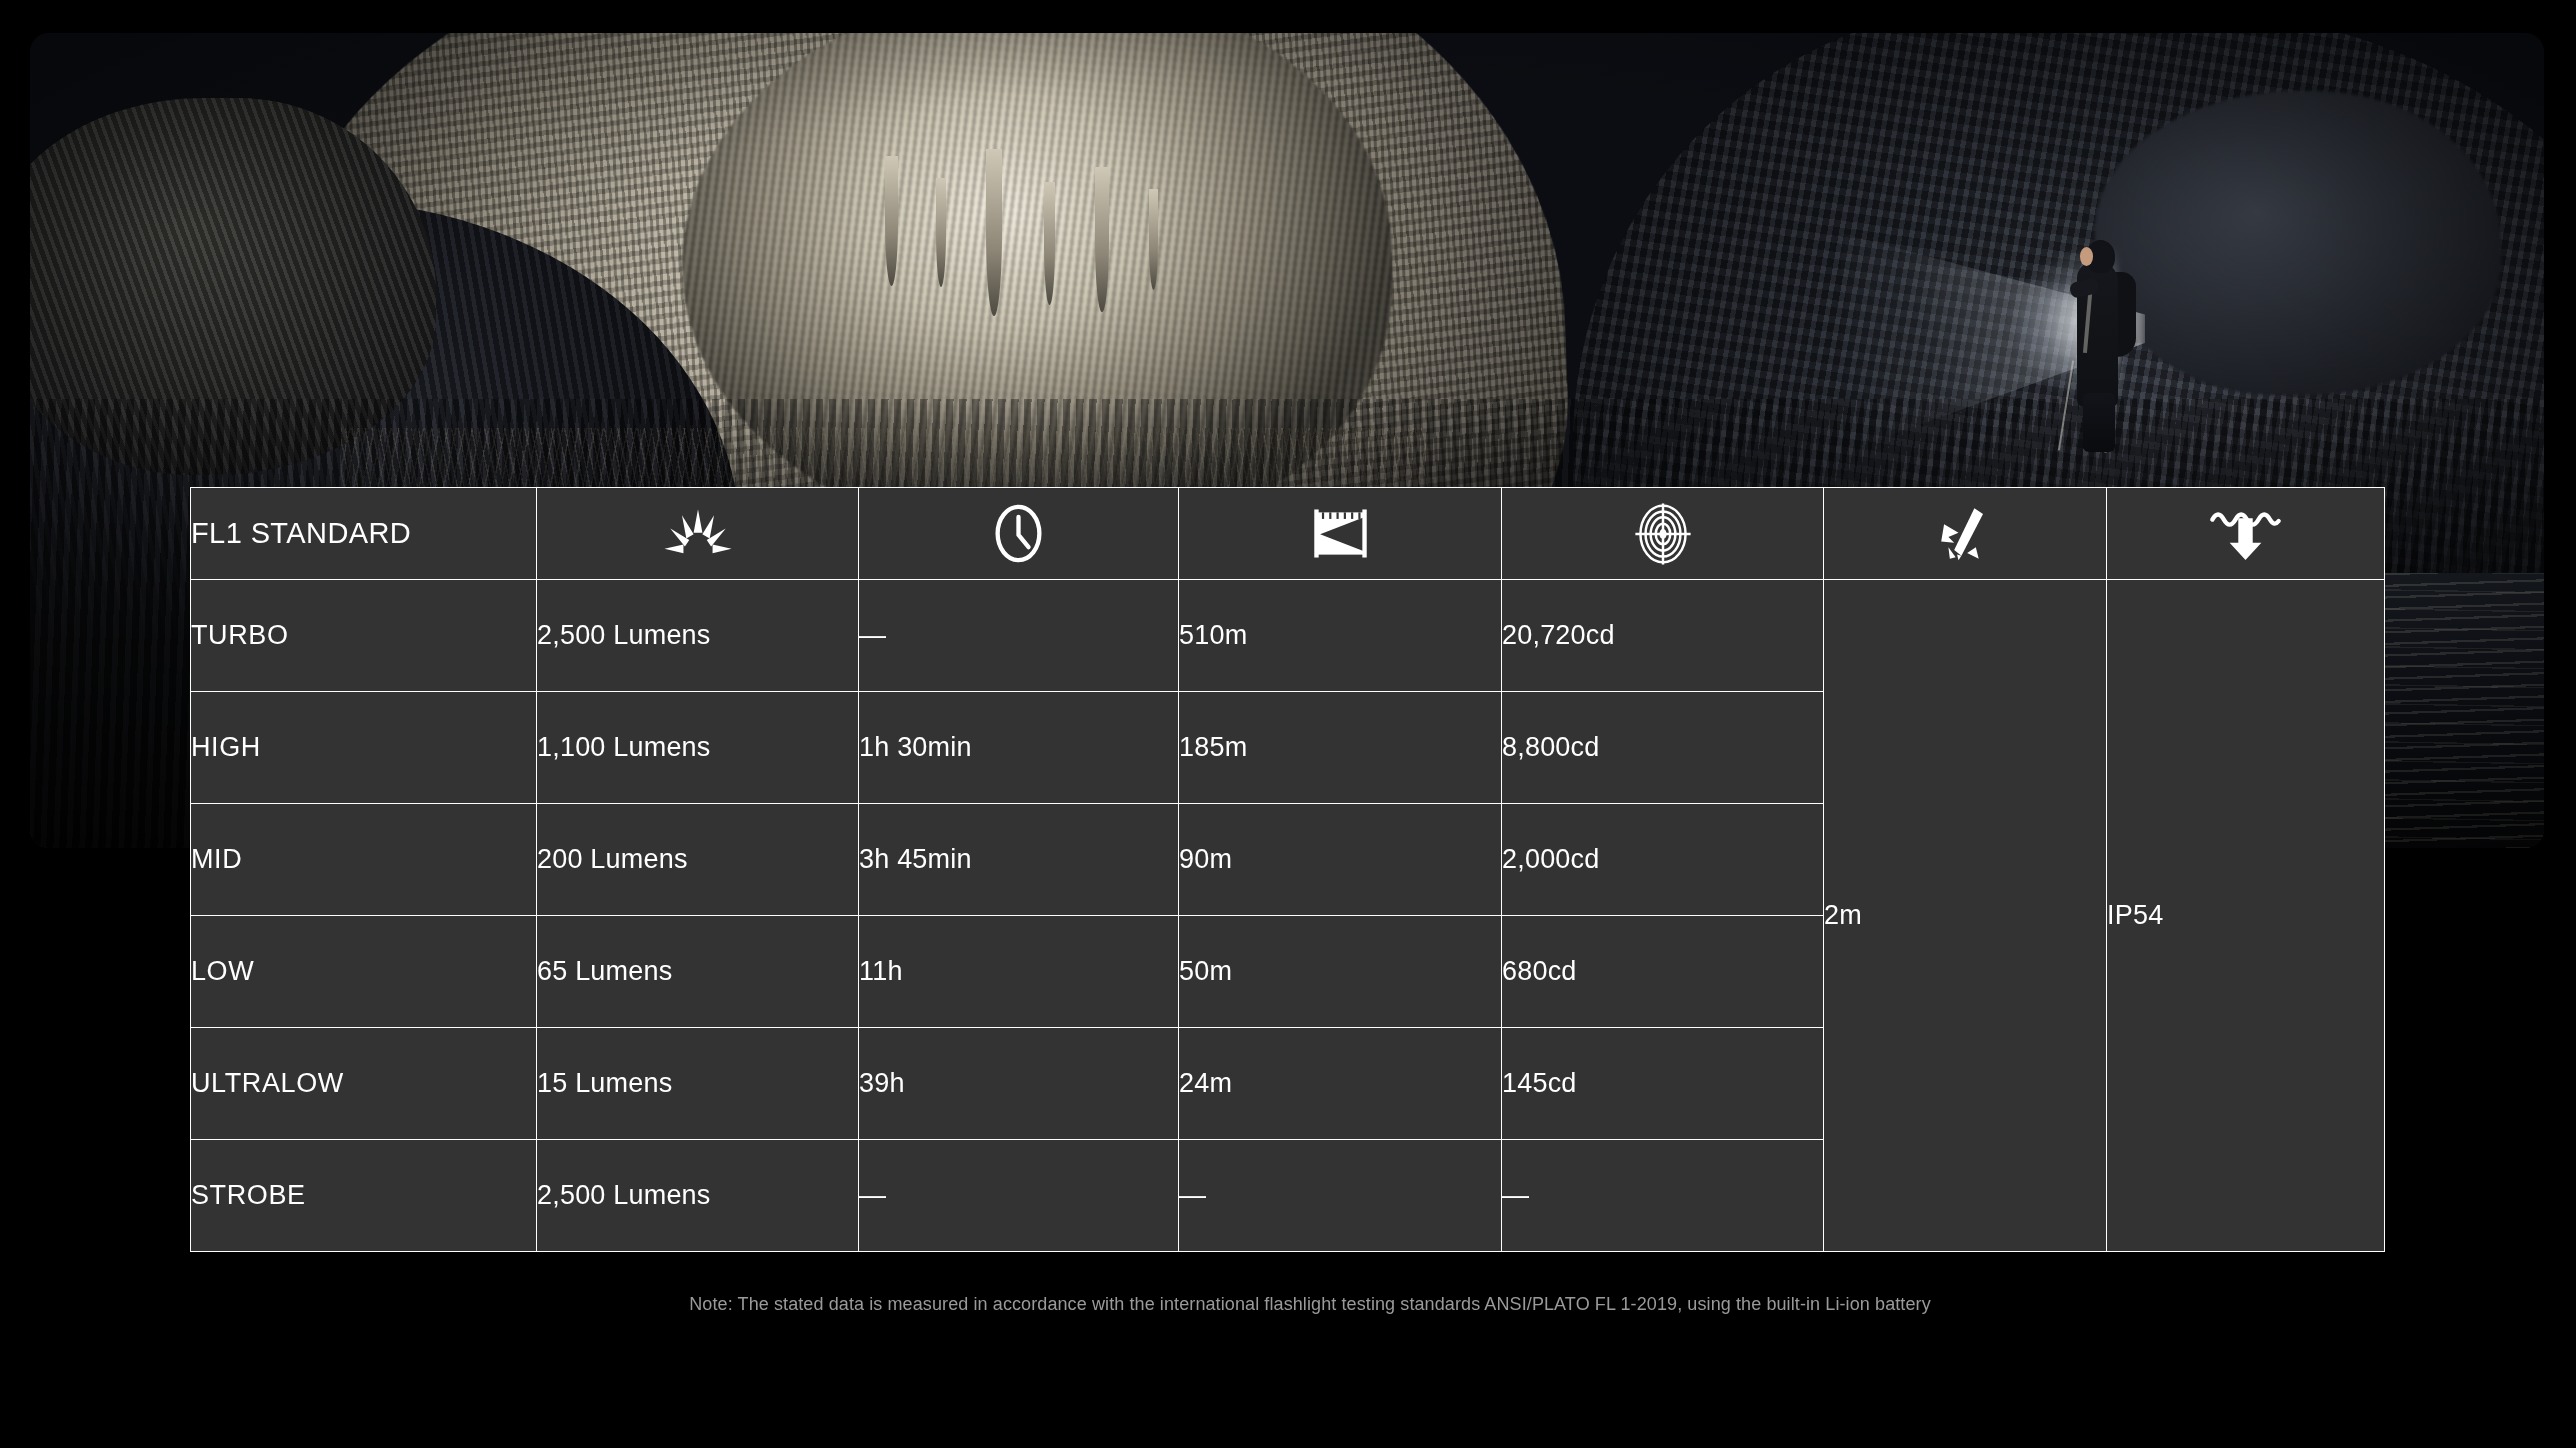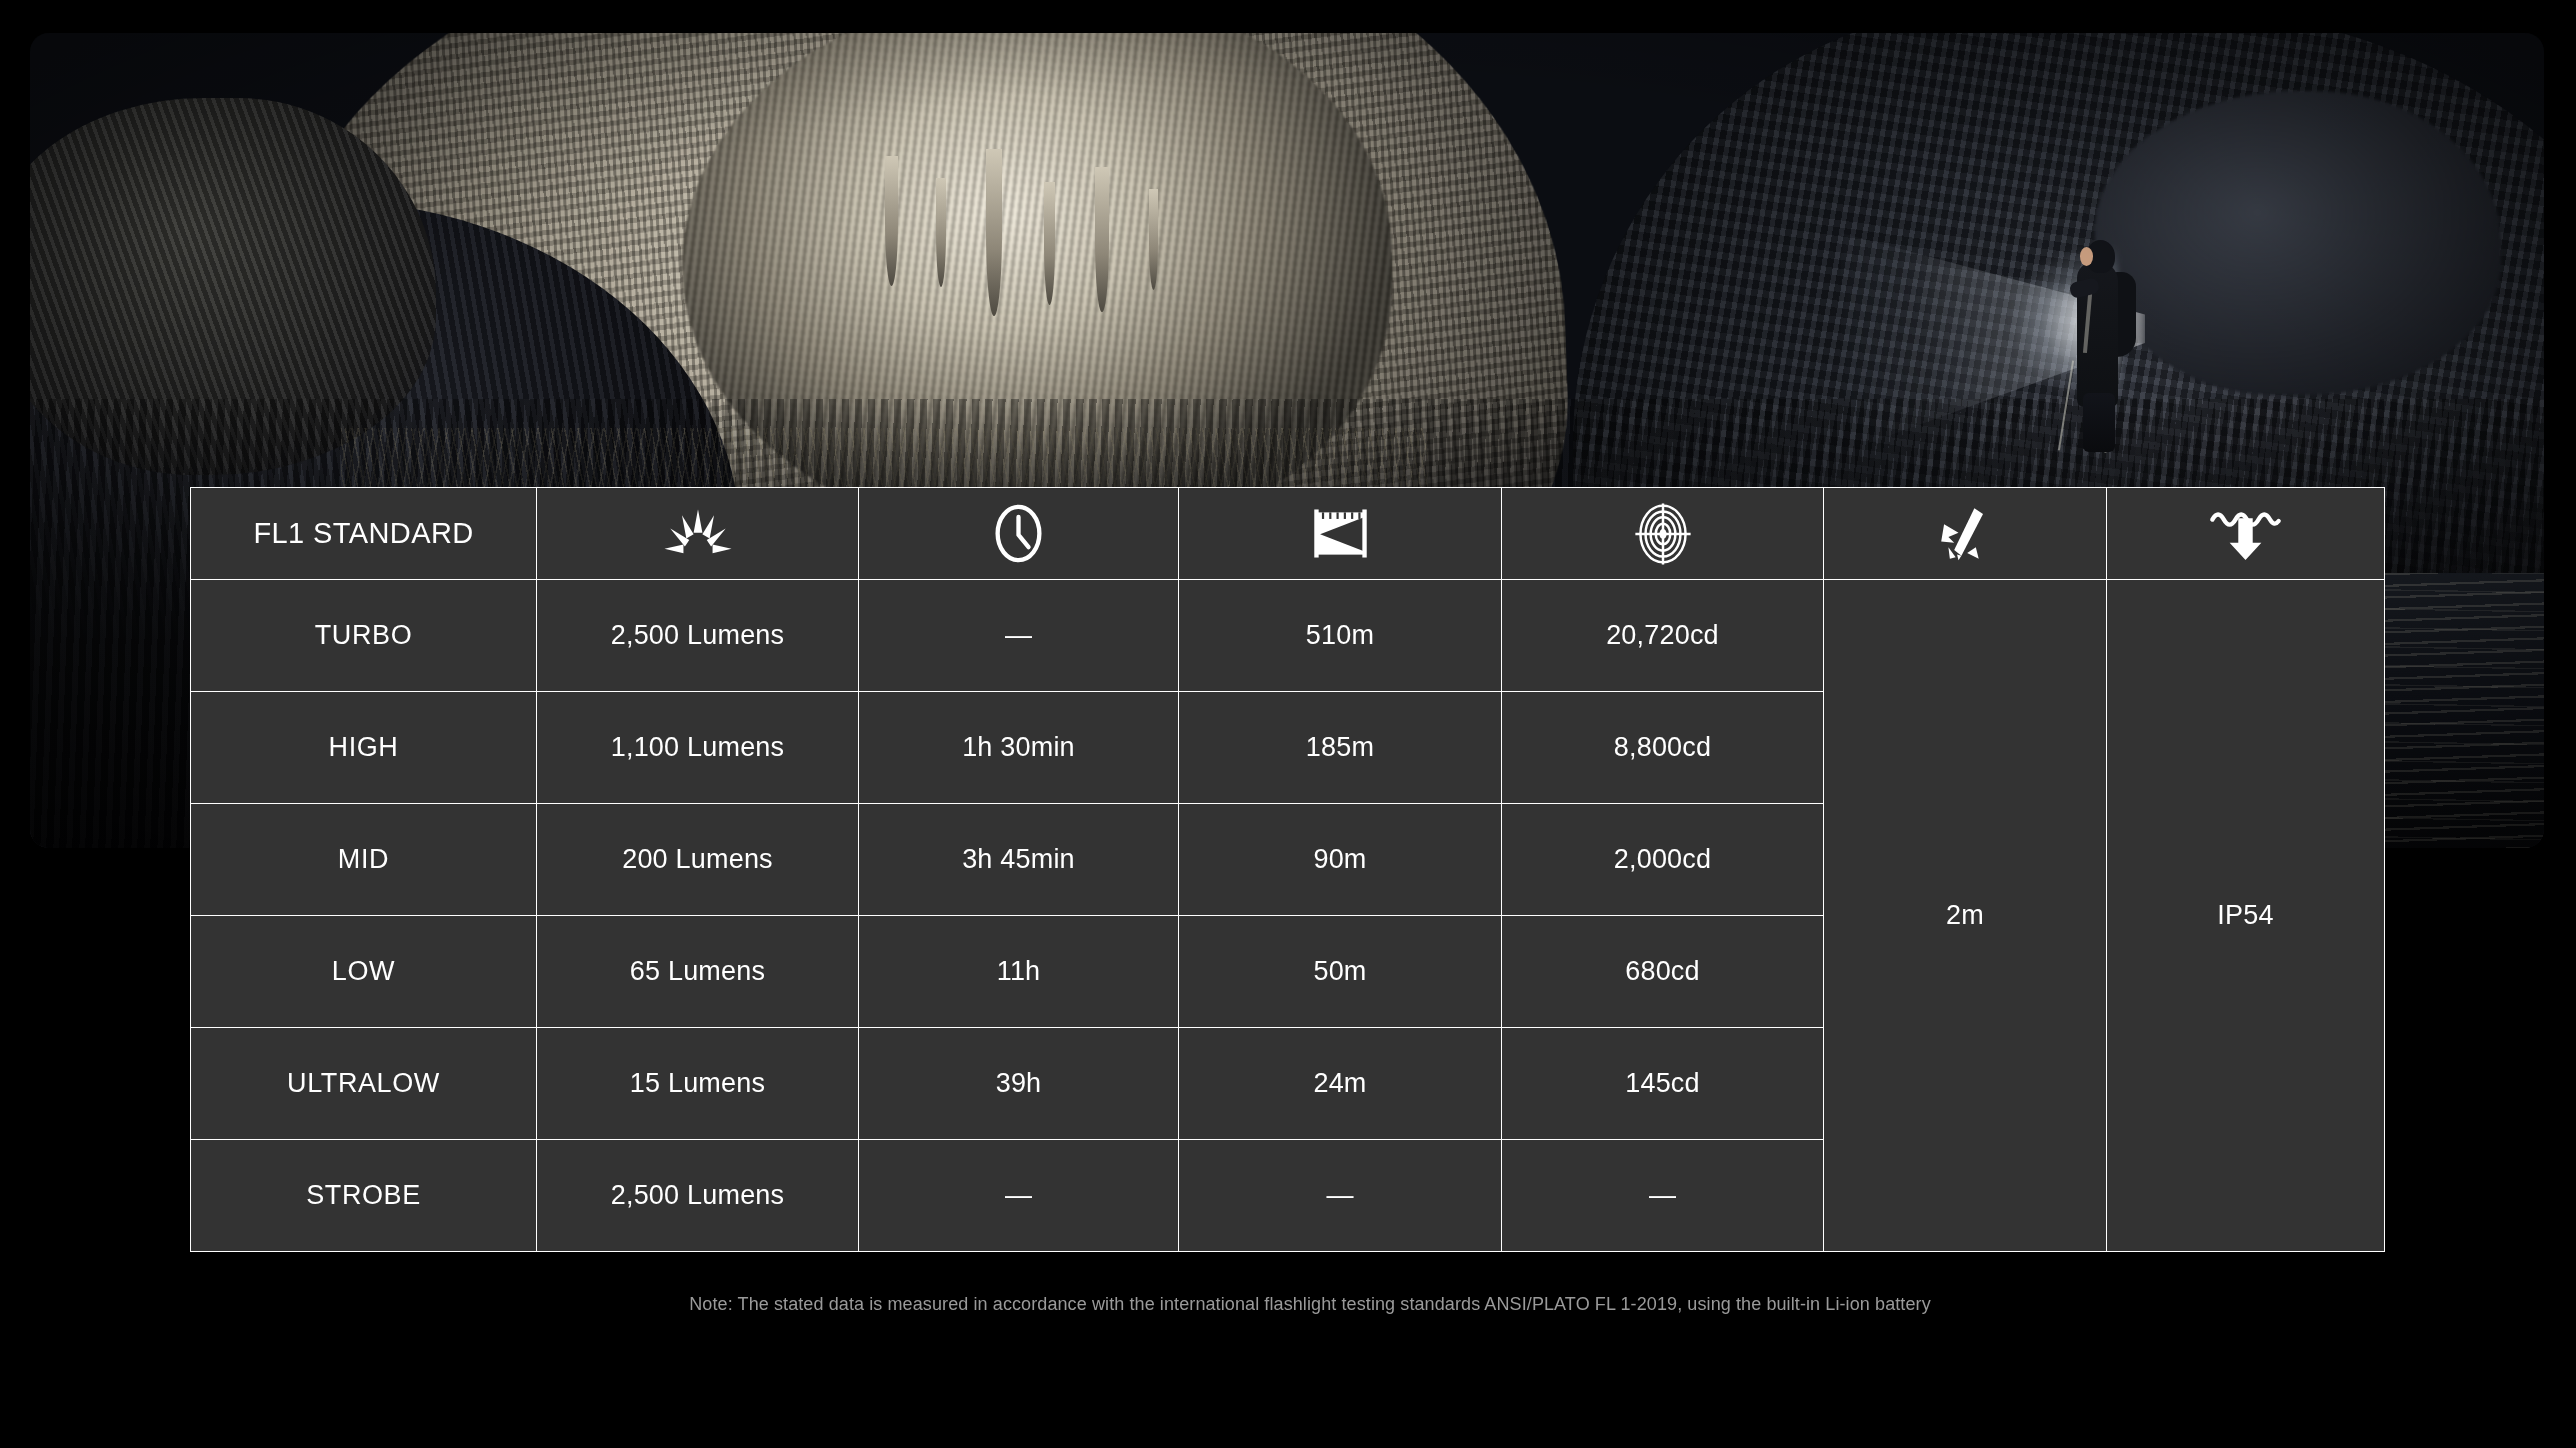--- a/index.html
+++ b/index.html
@@ -177,21 +177,20 @@
     position:absolute; left:190px; top:487px;
     width:2194px;
     border-collapse:collapse;
     table-layout:fixed;
     z-index:8;
   }
   .spec-table td, .spec-table th {
     border:1.4px solid #ffffff;
     background:#333333;
     color:#ffffff;
-    text-align:center;
     vertical-align:middle;
     font-weight:normal;
     padding:0;
   }
   .spec-table .r-head td, .spec-table .r-head th { height:92px; }
   .spec-table tbody tr td { height:112px; }
 
   .col-mode   { width:346px; }
   .col-lumen  { width:322px; }
   .col-time   { width:320px; }

